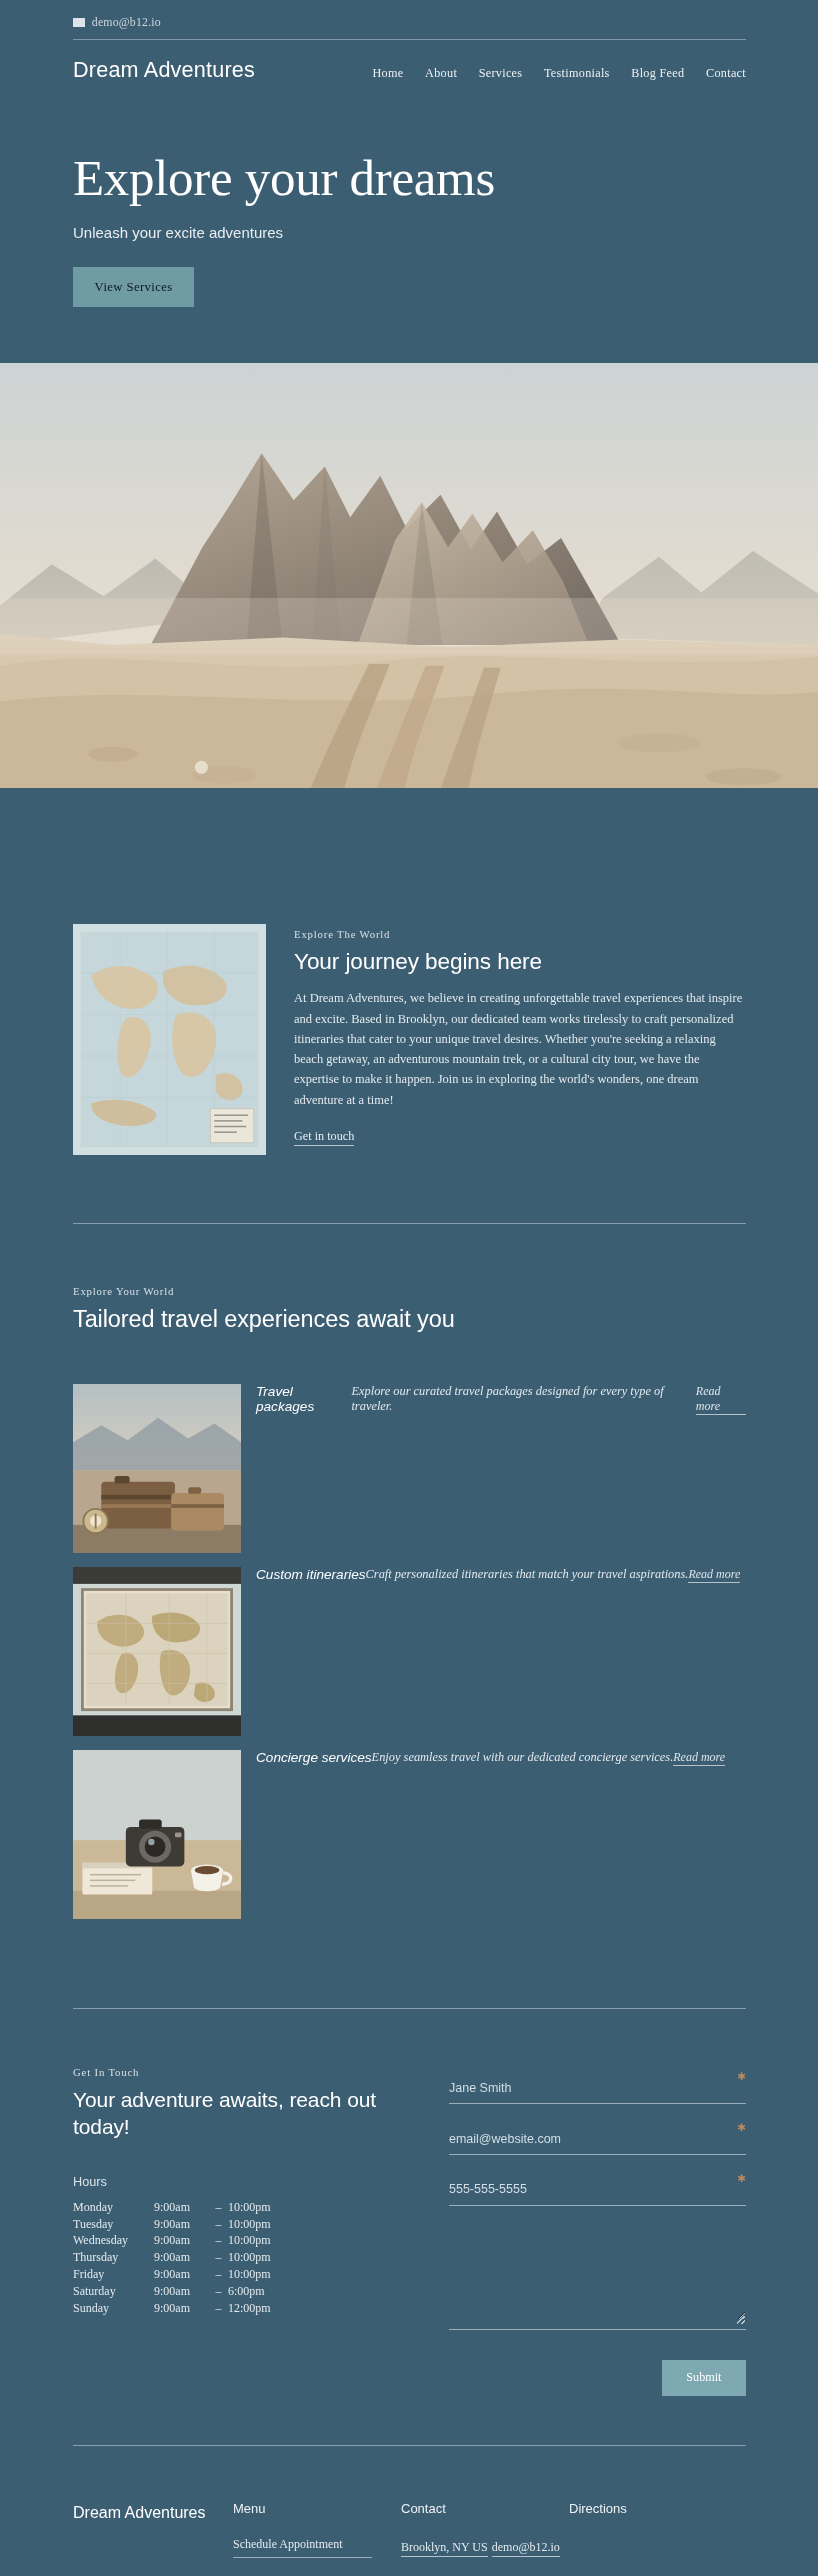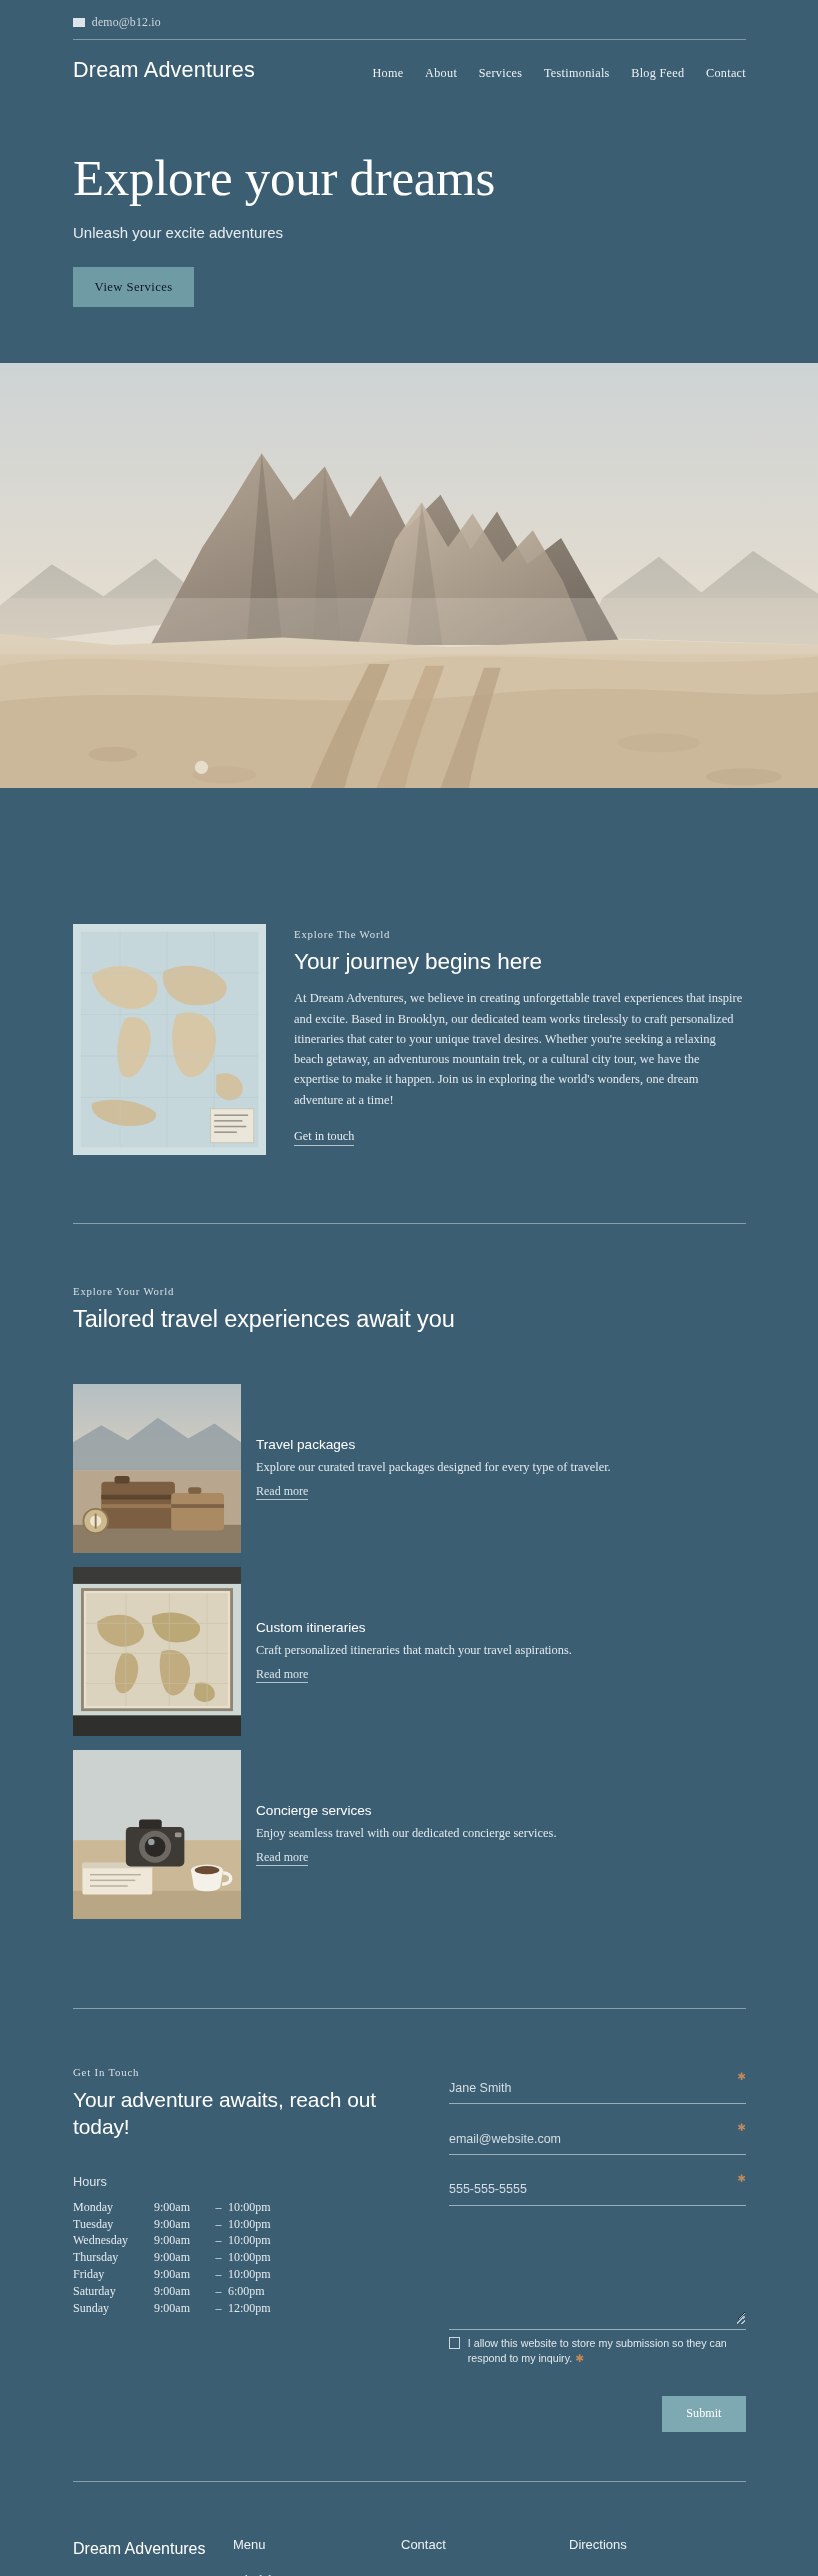--- a/index.html
+++ b/index.html
@@ -164,22 +164,23 @@
     align-items: stretch;
     margin-bottom: 14px;
   }
   .svc-thumb {
     width: 168px; height: 169px; flex: none; overflow: hidden;
   }
   .svc-thumb svg { display:block; width:168px; height:169px; }
   .svc-body {
     padding: 0 0 0 15px;
     display: flex;
-    flex-direction: column;
+    flex-direction: row;
     justify-content: center;
+    font-style: italic;
   }
   .svc-title {
     font-size: 13.6px;
     color: #ffffff;
     font-weight: 400;
     margin-bottom: 8.5px;
   }
   .svc-desc {
     font-family: "Liberation Serif", serif;
     font-size: 12.4px;
@@ -660,24 +661,20 @@
         <input type="text" placeholder="email@website.com" style="">
       </div>
       <div class="field">
         <span class="req-star">✱</span>
         <input type="text" placeholder="555-555-5555" style="">
       </div>
       <div class="field" style="margin-bottom:15px;">
         <textarea placeholder="" style=""></textarea>
         <span class="resize-grip"></span>
       </div>
-      <div class="consent">
-        <span class="box"></span>
-        <span class="txt"><span>I allow this website to store my submission so they can respond to my inquiry.</span> <span class="star">✱</span></span>
-      </div>
       <div class="submit-row">
         <button class="btn-submit">Submit</button>
       </div>
     </div>
   </div>
 
   <div class="divider" style="margin-top:49px;"></div>
 
   <div class="footer">
     <div class="f-brand">Dream Adventures</div>

